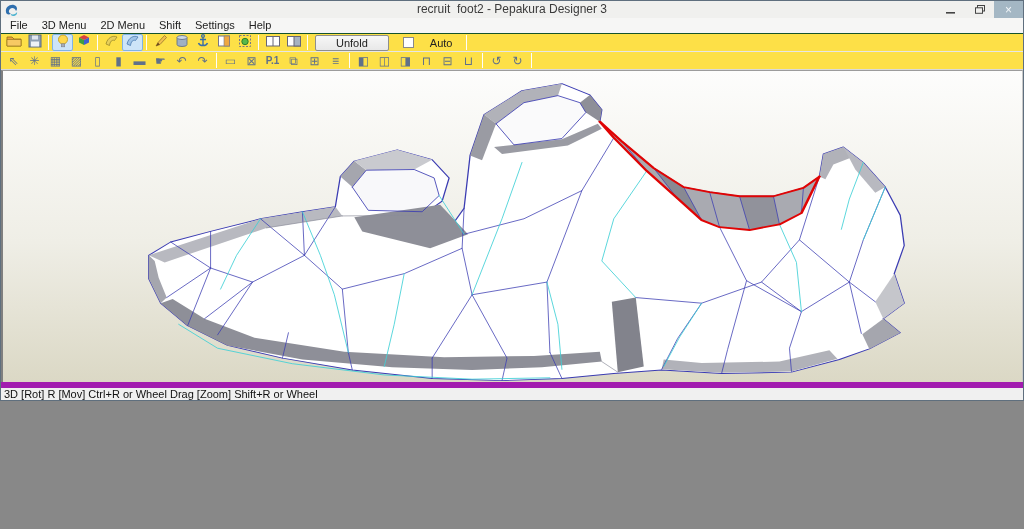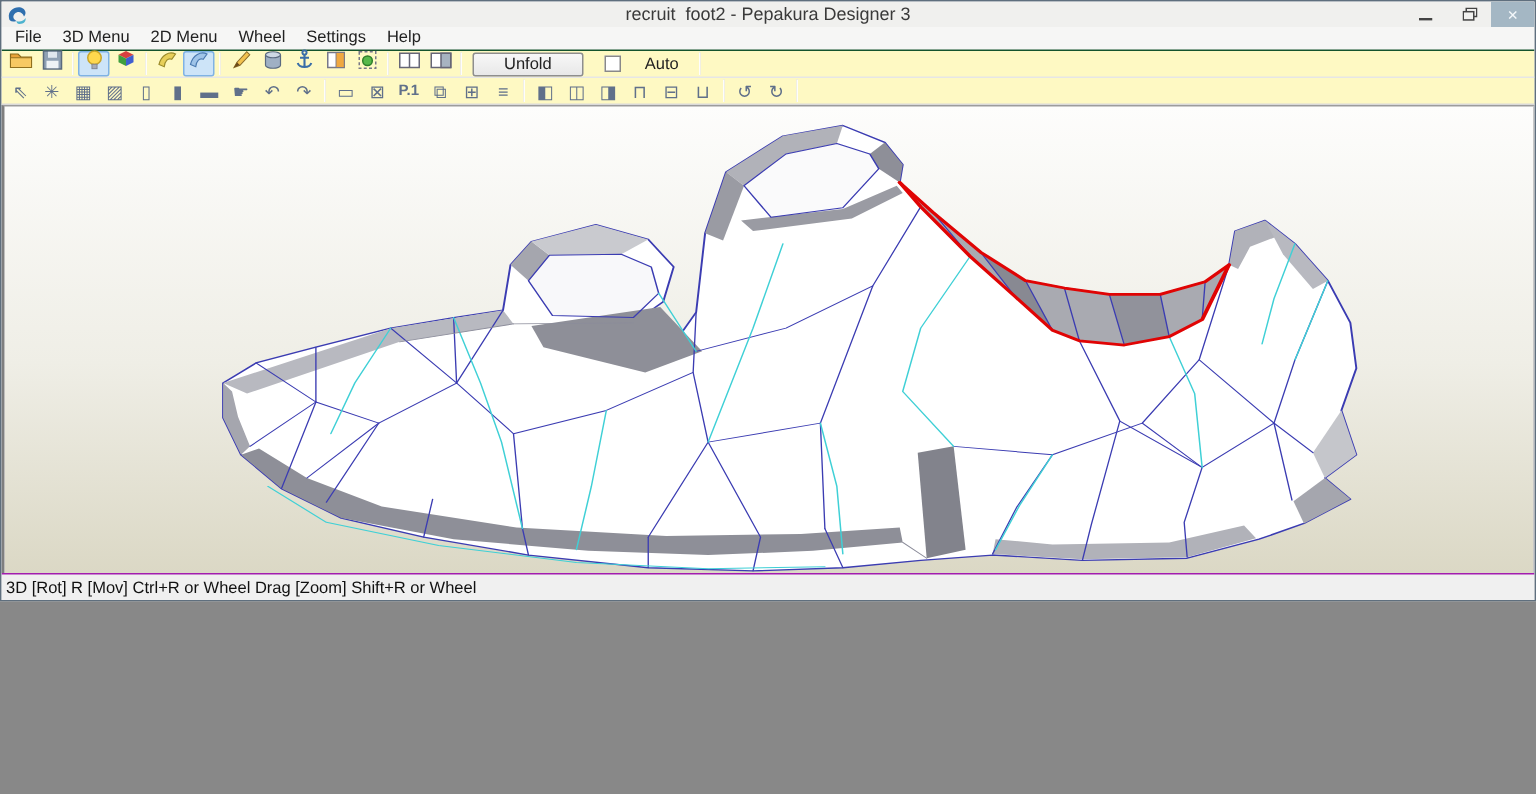--- a/index.html
+++ b/index.html
@@ -18,21 +18,21 @@
     font-size:12px;color:#3a3a3a;white-space:pre;pointer-events:none;
   }
   .win-controls{margin-left:auto;display:flex;height:100%;align-items:stretch;}
   .win-btn{width:29px;display:flex;align-items:center;justify-content:center;color:#333;}
   .win-btn svg{display:block;}
   .win-btn.close{background:#a4b7c4;color:#f3f7fa;font-size:12px;line-height:1;}
   
   .menubar{height:16px;flex:0 0 16px;background:#f6f6f5;display:flex;align-items:center;padding-left:2px;border-bottom:1px solid #14532d;}
   .menu-item{font-size:11px;color:#222;padding:1px 7px 2px 7px;}
   
-  .toolbar{height:18px;flex:0 0 18px;background:#fef9c3;display:flex;align-items:center;padding-left:2px;}
+  .toolbar{height:18px;flex:0 0 18px;background:#fde047;display:flex;align-items:center;padding-left:2px;}
   .toolbar.row1{border-bottom:1px solid #e6e6e6;}
   .toolbar.row2{border-bottom:1px solid #d9d9d9;}
   .tb-btn{width:21px;height:17px;display:flex;align-items:center;justify-content:center;border:1px solid transparent;border-radius:2px;flex:0 0 auto;}
   .tb-btn.sel{background:#cde4f8;border-color:#7fb2e5;}
   .tb-btn .glyph{font-size:12px;line-height:1;color:#60708a;}
   .tb-btn .glyph.small{font-size:10px;font-weight:bold;letter-spacing:0;}
   .tb-sep{width:1px;height:15px;background:#c9c9c9;border-right:1px solid #fdfdfd;margin:0 3px;flex:0 0 auto;}
   .unfold-btn{
     margin-left:4px;height:16px;padding:0 20px;font-size:11px;color:#222;
     background:linear-gradient(#f7f7f7,#e8e8e8);border:1px solid #8e8e8e;border-radius:2px;
@@ -42,21 +42,21 @@
   .checkbox{width:11px;height:11px;background:#fff;border:1px solid #898989;}
   .auto-label{font-size:11px;color:#222;margin-left:16px;}
   
   .viewport{
     flex:1 1 auto;position:relative;
     border-left:2px solid #7f7f7f;border-top:1px solid #9c9c9c;border-right:1px solid #c8c8c8;
     overflow:hidden;
   }
   .viewport svg{display:block;width:100%;height:100%;}
   
-  .statusbar{height:18px;flex:0 0 18px;background:#f0f0f0;border-top:1px solid #a21caf;display:flex;align-items:center;}
+  .statusbar{height:18px;flex:0 0 18px;background:#f0f0f0;border-top:6px solid #a21caf;display:flex;align-items:center;}
   .status-text{font-size:11px;color:#111;padding-left:3px;}
 </style>
 </head>
 <body>
 
 <div class="window">
 
   <div class="titlebar">
     <svg class="logo" viewBox="0 0 15 14">
       <path d="M2,9 C1,4 6,1 10,2 C13,3 14,6 12,8 C11,5 8,4 6,6 C4,8 5,10 7,11 C4,12 2,11 2,9 Z" fill="#2f6fae"></path>
@@ -78,21 +78,21 @@
       <div class="win-btn close">
         <span>×</span>
       </div>
     </div>
   </div>
 
   <div class="menubar" id="menubar">
       <div class="menu-item">File</div>
       <div class="menu-item">3D Menu</div>
       <div class="menu-item">2D Menu</div>
-      <div class="menu-item">Wheel</div>
+      <div class="menu-item">Shift</div>
       <div class="menu-item">Settings</div>
       <div class="menu-item">Help</div>
     </div>
 
   <div class="toolbar row1">
     <span id="tb1-icons" style="display:flex;align-items:center;">
         <div class="tb-btn">
           <span><svg width="16" height="16" viewBox="0 0 16 16">
               <path d="M1,4 h5 l2,2 h7 v7 h-14 z" fill="#e8a33a" stroke="#8a6a1a" stroke-width="0.8"></path>
               <path d="M1,6.5 h14 v6.5 h-14 z" fill="#f7c963" stroke="#8a6a1a" stroke-width="0.6"></path>

